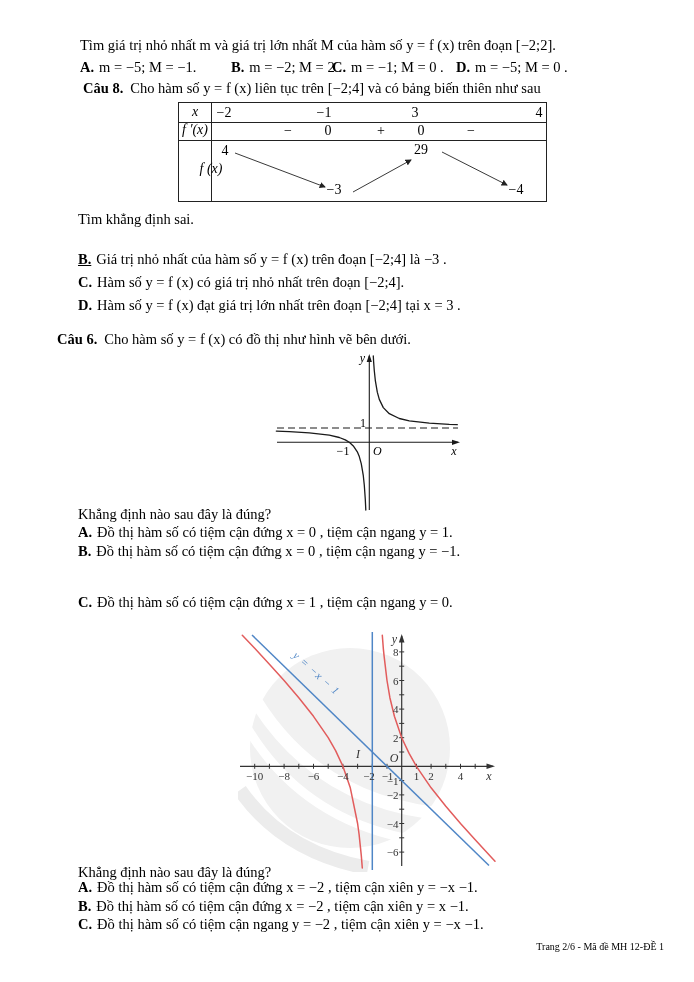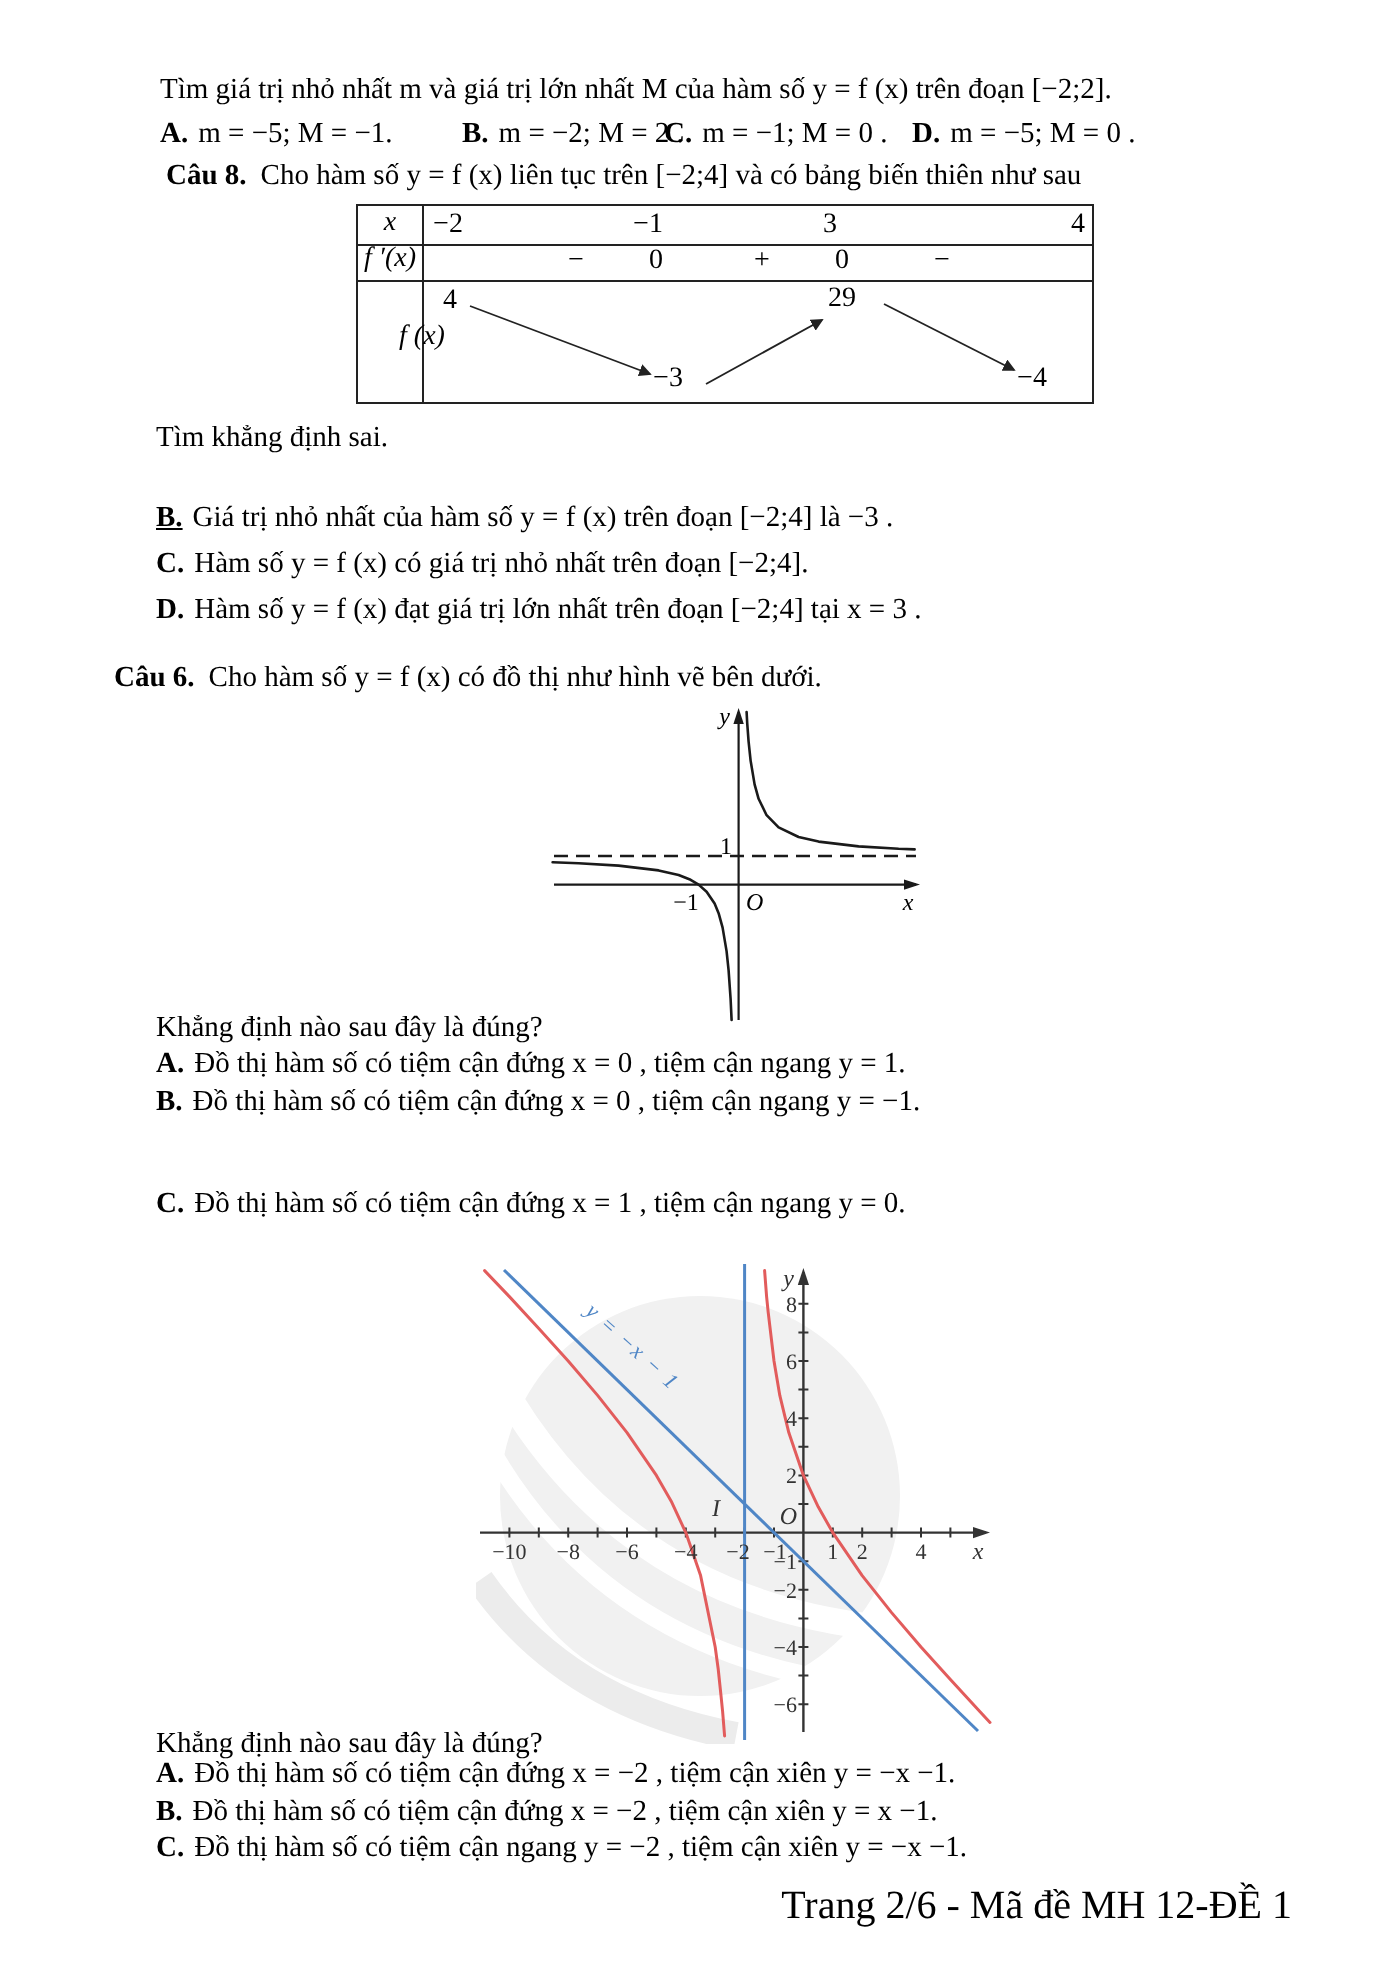--- a/index.html
+++ b/index.html
@@ -10,21 +10,21 @@
   .opt .ol{font-weight:bold;margin-right:5px;}
   .qnum{font-weight:bold;margin-right:7px;}
   
   .bbt{position:absolute;left:178px;top:102px;width:367px;height:98px;border:1.2px solid #222;font-size:14px;}
   .bbt .vline{position:absolute;left:32px;top:0;width:0;height:98px;border-left:1.1px solid #222;}
   .bbt .hline1{position:absolute;left:0;top:19px;width:367px;border-top:1.1px solid #222;}
   .bbt .hline2{position:absolute;left:0;top:37px;width:367px;border-top:1.1px solid #222;}
   .bbt .hdr{position:absolute;left:0;width:32px;text-align:center;font-style:italic;}
   .bbt .cell{position:absolute;transform:translateX(-50%);white-space:nowrap;}
   svg text{font-family:"Liberation Serif",serif;}
-  .footer{position:absolute;right:48px;top:941px;font-size:20px;}
+  .footer{position:absolute;right:30px;top:941px;font-size:10px;}
 </style>
 </head>
 <body>
 
 <div class="page">
 
   <div class="abs" style="left:80px;top:36px;">Tìm giá trị nhỏ nhất m  và giá trị lớn nhất M  của hàm số  y = f (x)  trên đoạn [−2;2].</div>
   <div>
     <span class="abs opt" style="left:80px;top:58px;"><b class="ol">A.</b><span>m = −5; M = −1.</span></span>
     <span class="abs opt" style="left:231px;top:58px;"><b class="ol">B.</b><span>m = −2; M = 2 .</span></span>

